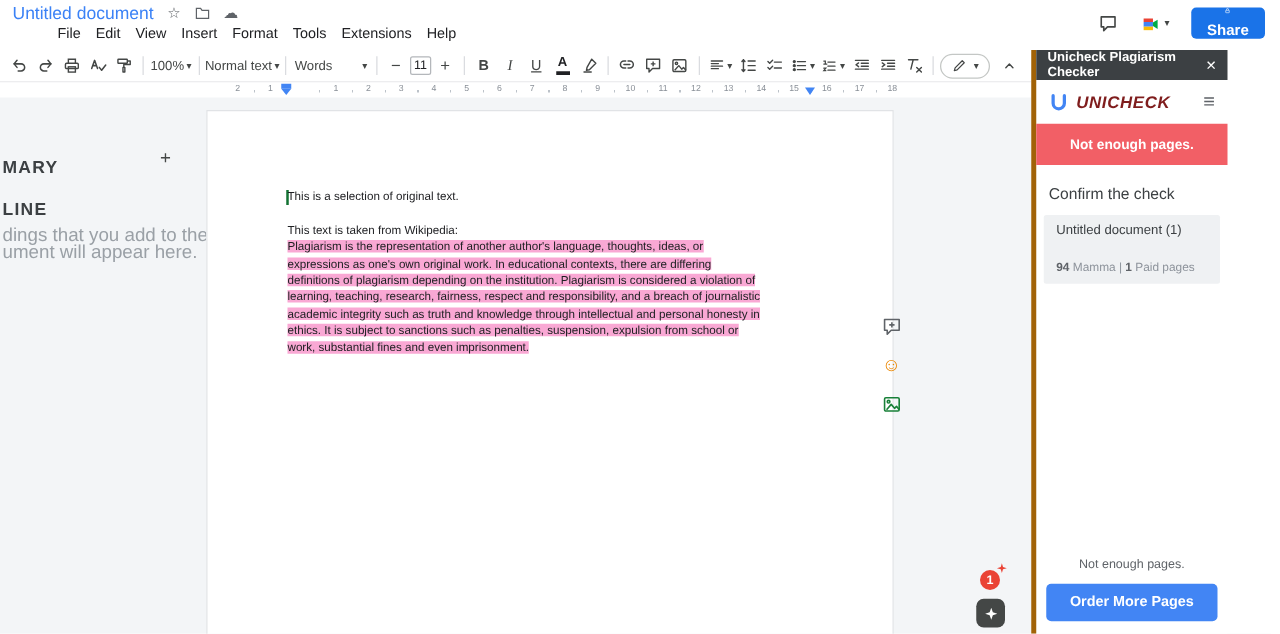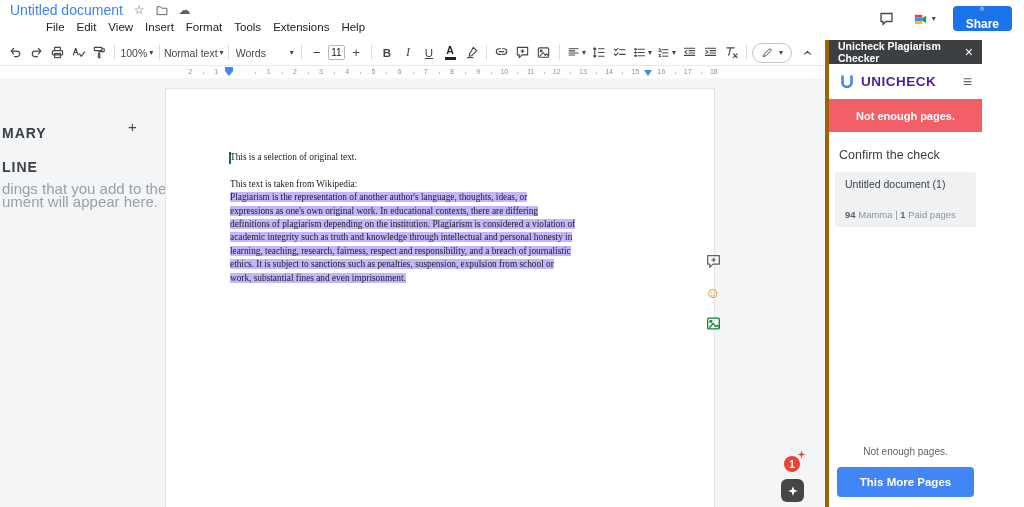--- a/index.html
+++ b/index.html
@@ -43,36 +43,36 @@
   .marker-left::after{content:"";position:absolute;top:4px;left:0;border-left:4px solid transparent;border-right:4px solid transparent;border-top:5px solid #4285f4;}
   .marker-right{position:absolute;left:644px;top:4px;width:0;height:0;border-left:4px solid transparent;border-right:4px solid transparent;border-top:6px solid #4285f4;}
 
   
   #canvas{position:absolute;left:0;top:78px;width:825px;height:429px;background:#f3f5f7;}
   .outline-label{position:absolute;left:2px;font-size:14px;letter-spacing:1px;color:#3c4043;font-weight:700;}
   .outline-plus{position:absolute;left:128px;top:40px;font-size:15px;color:#444746;background:none;border:none;}
   .outline-help{position:absolute;left:2px;top:104px;font-size:15px;color:#9aa0a6;line-height:13px;}
   #page{position:absolute;left:165px;top:10px;width:550px;height:460px;background:#fff;border:1px solid #e1e3e6;}
   #doc-text{position:absolute;left:64px;top:62px;width:436px;font-size:9.3px;line-height:13.4px;color:#202124;}
-  .docline{white-space:pre;min-height:13.4px;cursor:text;font-family:Liberation Serif, serif;}
-  .docline.sel .lt{background:#c4b5fd;}
+  .docline{white-space:pre;min-height:13.4px;cursor:text;}
+  .docline.sel .lt{background:#f9a8d4;}
   .collab-caret{position:absolute;left:63px;top:63px;width:2px;height:12px;background:#137333;}
   .margin-btns{position:absolute;left:702px;top:172px;display:flex;flex-direction:column;gap:9px;align-items:center;}
   .margin-btn{width:22px;height:22px;background:none;border:none;display:flex;align-items:center;justify-content:center;}
   .emoji-glyph{font-size:15px;color:#ea8600;line-height:1;}
   .fab-badge{position:absolute;left:784px;top:378px;width:16px;height:16px;background:#ea4335;border-radius:50%;color:#fff;font-size:10px;font-weight:700;display:flex;align-items:center;justify-content:center;cursor:pointer;}
   .fab-sparkle{position:absolute;left:797px;top:372px;display:flex;}
   .fab-btn{position:absolute;left:781px;top:401px;width:23px;height:23px;background:#444746;border:none;border-radius:6px;display:flex;align-items:center;justify-content:center;}
 
   
   #panel{position:absolute;left:825px;top:40px;width:157px;height:467px;background:#fff;border-left:4px solid #a16207;}
   .panel-titlebar{height:24px;background:#3c4043;color:#fff;display:flex;align-items:center;padding:0 9px;font-size:10.5px;font-weight:700;}
   .panel-close{margin-left:auto;font-size:14px;color:#fff;background:none;border:none;line-height:1;}
   .brand-row{height:35px;display:flex;align-items:center;padding:0 10px;gap:6px;}
-  .brand-text{font-size:13.5px;font-weight:800;color:#4c1d95;letter-spacing:.5px;}
+  .brand-text{font-size:13.5px;font-weight:800;color:#7f1d1d;letter-spacing:.5px;font-style:italic;}
   .brand-menu{margin-left:auto;font-size:16px;color:#5f6368;background:none;border:none;line-height:1;}
   .alert-banner{height:33px;background:#f25f66;color:#fff;font-size:11px;font-weight:700;display:flex;align-items:center;justify-content:center;}
   .confirm-heading{margin:16px 10px 10px;font-size:12.5px;color:#3c4043;}
   .doc-card{margin:0 6px;background:#eff1f3;padding:6px 10px 7px;border-radius:2px;cursor:pointer;}
   .doc-card-title{font-size:10.5px;color:#3c4043;margin-bottom:19px;}
   .doc-card-meta{font-size:9.5px;color:#8d939b;}
   .doc-card-meta b{color:#5f6368;}
   .panel-bottom{position:absolute;left:0;right:0;bottom:10px;}
   .footer-note{text-align:center;font-size:10px;color:#5f6368;margin-bottom:10px;}
   .order-btn{display:flex;align-items:center;justify-content:center;margin:0 8px;height:30px;background:#4285f4;color:#fff;font-size:11.5px;font-weight:700;border-radius:4px;border:none;width:calc(100% - 16px);}
@@ -333,22 +333,22 @@
   <div id="page">
     <span class="collab-caret"></span>
     <div id="doc-text">
 
     <div class="docline plain"><span class="lt">This is a selection of original text.</span></div>
         <div class="docline plain"><span class="lt">&nbsp;</span></div>
         <div class="docline plain"><span class="lt">This text is taken from Wikipedia:</span></div>
         <div class="docline sel"><span class="lt">Plagiarism is the representation of another author's language, thoughts, ideas, or</span></div>
         <div class="docline sel"><span class="lt">expressions as one's own original work. In educational contexts, there are differing</span></div>
         <div class="docline sel"><span class="lt">definitions of plagiarism depending on the institution. Plagiarism is considered a violation of</span></div>
+        <div class="docline sel"><span class="lt">learning, teaching, research, fairness, respect and responsibility, and a breach of journalistic</span></div>
         <div class="docline sel"><span class="lt">academic integrity such as truth and knowledge through intellectual and personal honesty in</span></div>
-        <div class="docline sel"><span class="lt">learning, teaching, research, fairness, respect and responsibility, and a breach of journalistic</span></div>
         <div class="docline sel"><span class="lt">ethics. It is subject to sanctions such as penalties, suspension, expulsion from school or</span></div>
         <div class="docline sel"><span class="lt">work, substantial fines and even imprisonment.</span></div>
       </div>
   </div>
 
   <div class="margin-btns">
     <button class="margin-btn">
       <svg width="17" height="17" viewBox="0 0 16 16" fill="none" stroke="#5f6368" stroke-width="1.2" stroke-linejoin="round">
           <path d="M2.5 2.5h11v8h-6l-3 3v-3h-2z"></path>
           <path d="M8 4.5v4M6 6.5h4"></path>
@@ -403,15 +403,15 @@
       <b>94</b>
       <span>Mamma</span>
       <span>|</span>
       <b>1</b>
       <span>Paid pages</span>
     </div>
   </div>
 
   <div class="panel-bottom">
     <div class="footer-note">Not enough pages.</div>
-    <button class="order-btn">This More Pages</button>
+    <button class="order-btn">Order More Pages</button>
   </div>
 </aside>
 
 </body></html>

